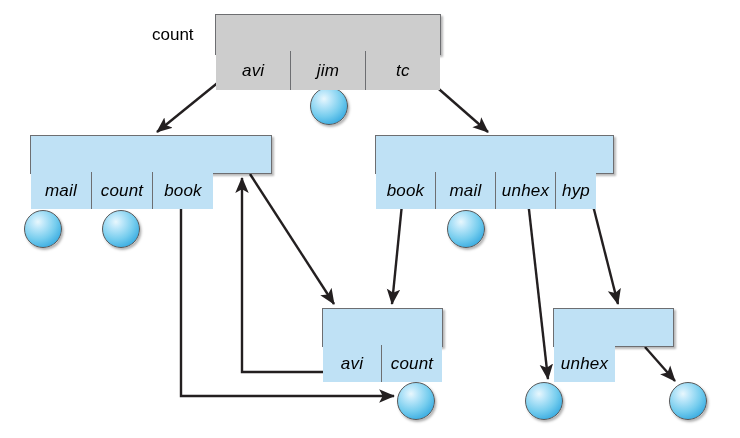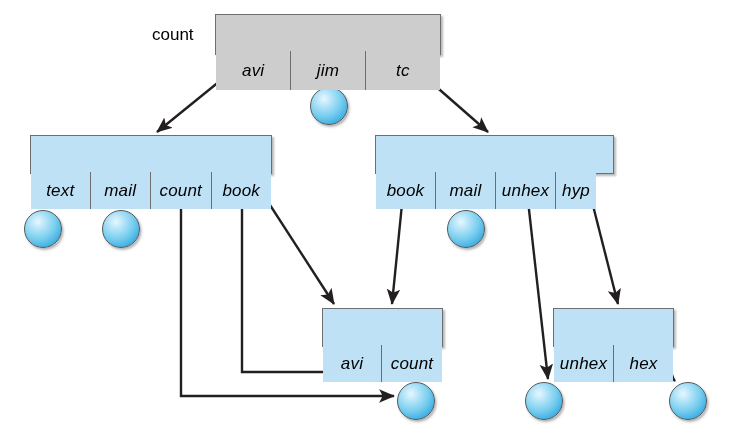--- a/index.html
+++ b/index.html
@@ -98,38 +98,36 @@
 
   <div class="root-label" style="left: 152px; top: 25px;">count</div>
 
   <div id="nodes-layer">
       <div class="node root-node" style="left: 215px; top: 14px; width: 226px; height: 41px;">
         <div class="cell" style="width: 76px;">avi</div>
         <div class="cell" style="width: 75px;">jim</div>
         <div class="cell" style="width: 75px;">tc</div>
       </div>
       <div class="node blue-node" style="left: 30px; top: 135px; width: 242px; height: 39px;">
-        <div class="cell" style="width: 60px;">text</div>
         <div class="cell" style="width: 61px;">mail</div>
         <div class="cell" style="width: 61px;">count</div>
         <div class="cell" style="width: 60px;">book</div>
       </div>
       <div class="node blue-node" style="left: 375px; top: 135px; width: 239px; height: 39px;">
         <div class="cell" style="width: 60px;">book</div>
         <div class="cell" style="width: 60px;">mail</div>
         <div class="cell" style="width: 60px;">unhex</div>
         <div class="cell" style="width: 40px;">hyp</div>
       </div>
       <div class="node blue-node" style="left: 322px; top: 308px; width: 121px; height: 39px;">
         <div class="cell" style="width: 60px;">avi</div>
         <div class="cell" style="width: 61px;">count</div>
       </div>
       <div class="node blue-node" style="left: 553px; top: 308px; width: 121px; height: 39px;">
         <div class="cell" style="width: 61px;">unhex</div>
-        <div class="cell" style="width: 60px;">hex</div>
       </div>
     </div>
   <div id="spheres-layer">
       <div class="sphere" style="left: 310px; top: 87px; width: 36px; height: 36px;"></div>
       <div class="sphere" style="left: 24px; top: 210px; width: 36px; height: 36px;"></div>
       <div class="sphere" style="left: 102px; top: 210px; width: 36px; height: 36px;"></div>
       <div class="sphere" style="left: 447px; top: 210px; width: 36px; height: 36px;"></div>
       <div class="sphere" style="left: 397px; top: 382px; width: 36px; height: 36px;"></div>
       <div class="sphere" style="left: 525px; top: 382px; width: 36px; height: 36px;"></div>
       <div class="sphere" style="left: 669px; top: 382px; width: 36px; height: 36px;"></div>

